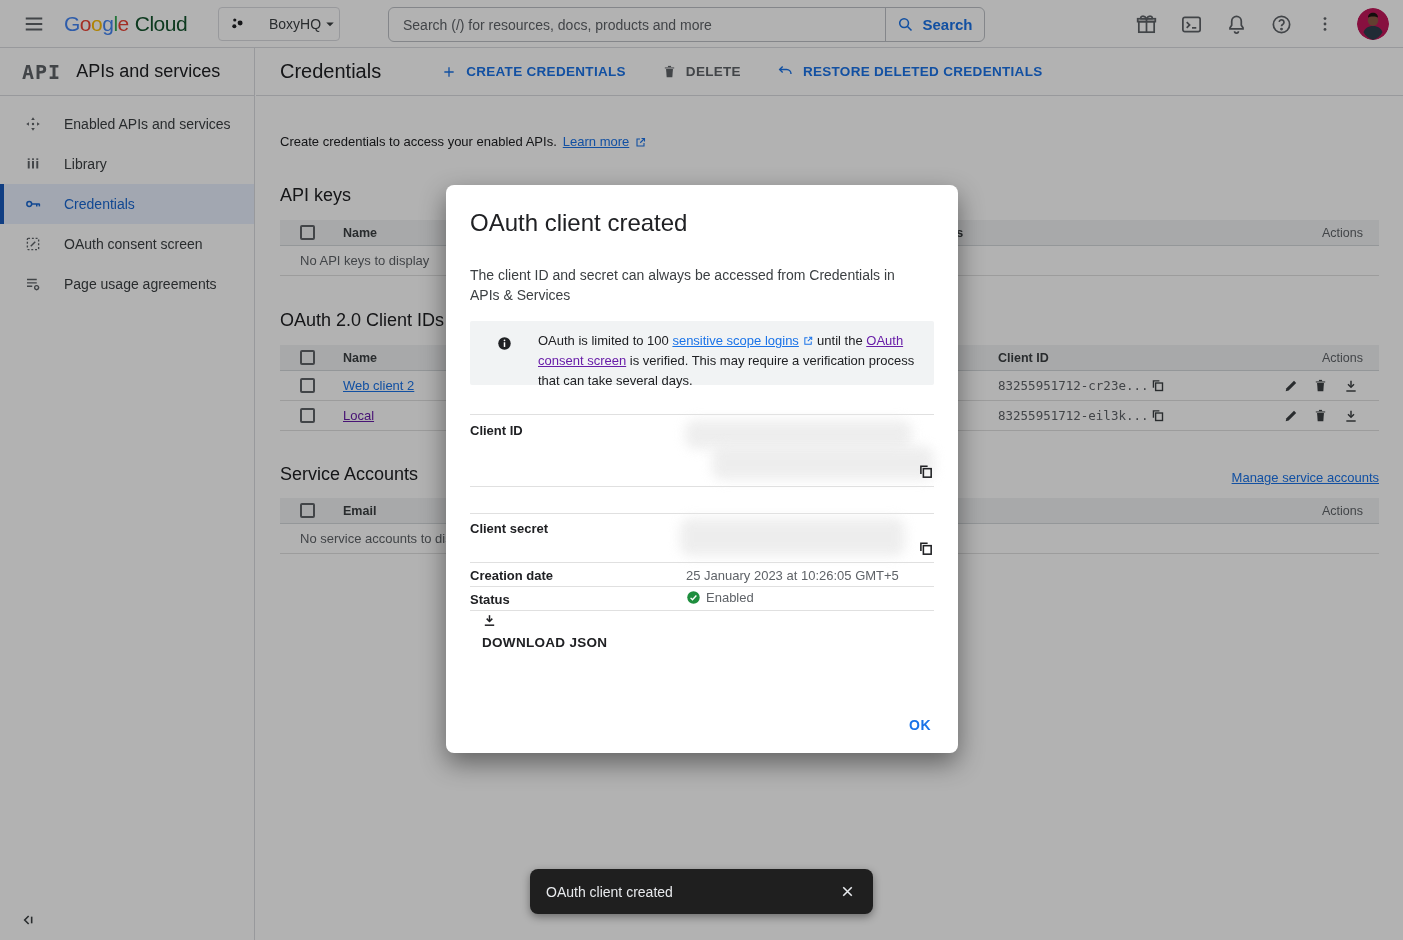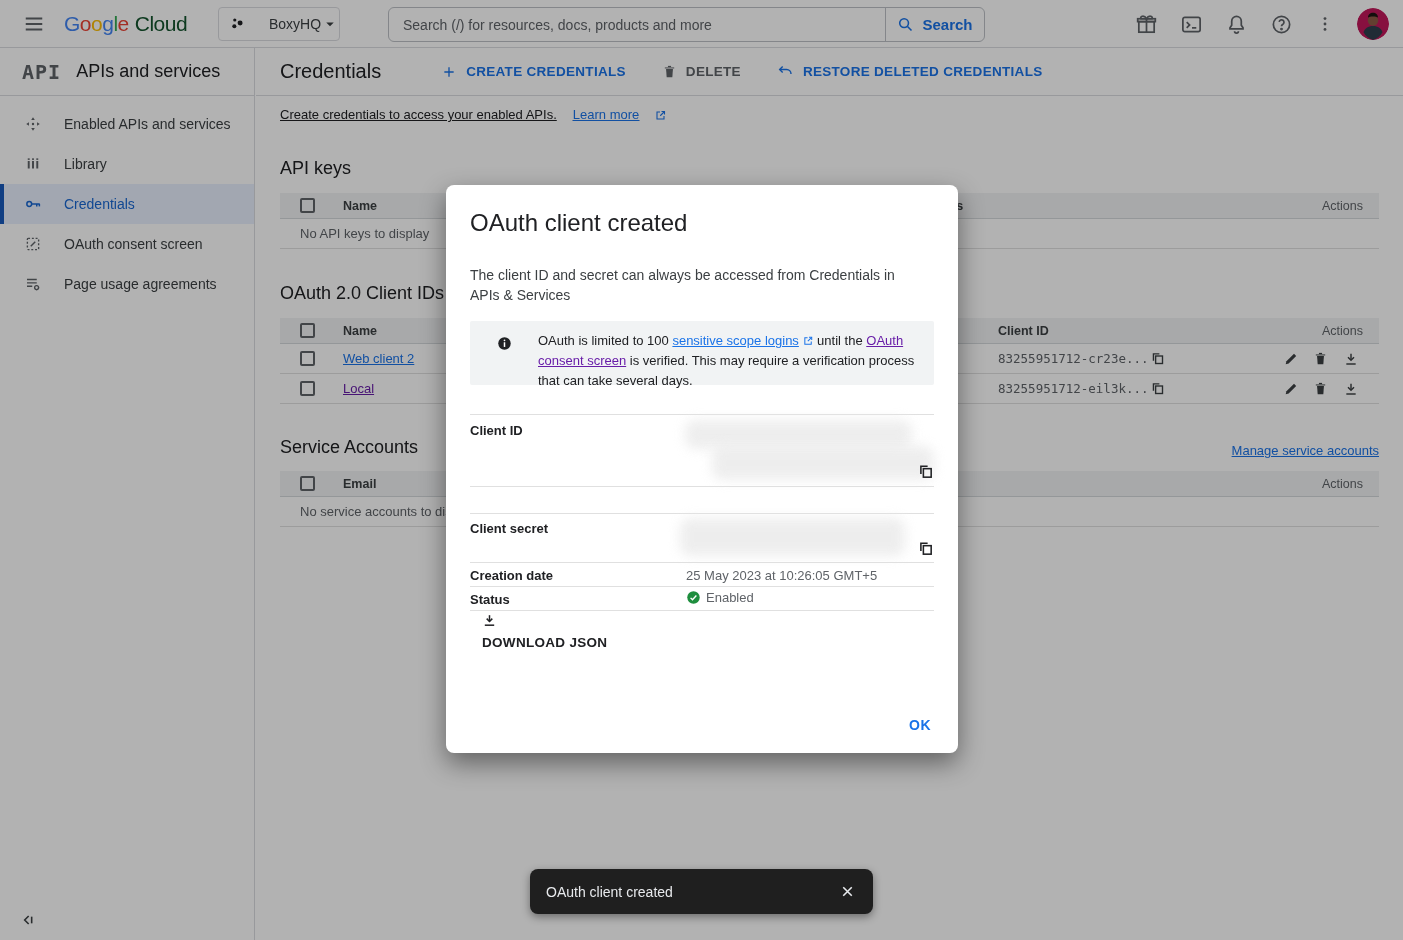--- a/index.html
+++ b/index.html
@@ -53,21 +53,21 @@
   .page-title { font-size:20px; font-weight:400; color:#202124; }
   .hbtn { display:flex; align-items:center; gap:9px; background:none; border:none; cursor:pointer;
     font-size:13.5px; font-weight:600; letter-spacing:.3px; font-family:"Liberation Sans",sans-serif; }
   .hbtn.blue { color:#1a73e8; }
   .hbtn.gray { color:#5f6368; cursor:default; }
   .create-btn { margin-left:60px; }
   .delete-btn { margin-left:36px; }
   .restore-btn { margin-left:36px; }
 
   .content { position:relative; padding:0 24px; }
-  .intro { margin-top:11px; font-size:13px; color:#202124; display:flex; align-items:center; gap:16px;text-decoration:underline; }
+  .intro { margin-top:38px; font-size:13px; color:#202124; display:flex; align-items:center; gap:6px; }
   a.blue-link { color:#1a73e8; text-decoration:underline; cursor:pointer; }
   a.purple-link { color:#681da8; text-decoration:underline; cursor:pointer; }
   .section-h { margin-top:36px; font-size:18px; font-weight:400; color:#202124; }
   .section-h.tight { margin-top:34px; }
   .sa-row { margin-top:33px; display:flex; align-items:flex-end; justify-content:space-between; }
   .manage-link { font-size:13px; }
 
   .thead { margin-top:14px; position:relative; display:flex; align-items:center; height:26px;
     background:#f1f3f4; border-bottom:1px solid #d5d8db; font-size:12.5px; font-weight:700; color:#3c4043; }
   .trow { position:relative; display:flex; align-items:center; height:30px;
@@ -518,21 +518,21 @@
           <svg width="17" height="17" viewBox="0 0 24 24" fill="none" stroke="currentColor" stroke-width="2.2">
               <rect x="9" y="8" width="11" height="12"></rect>
               <path d="M5.5 15.5v-11H15"></path>
             </svg>
         </span>
       </button>
     </div>
 
     <div class="frow row-creation">
       <span class="flabel" style="top:5px">Creation date</span>
-      <span class="fvalue" style="top:5px">25 May 2023 at 10:26:05 GMT+5</span>
+      <span class="fvalue" style="top:5px">25 January 2023 at 10:26:05 GMT+5</span>
     </div>
 
     <div class="frow row-status">
       <span class="flabel" style="top:5px">Status</span>
       <span class="fvalue" style="top:3px">
         <span class="status-check">
           <svg width="15" height="15" viewBox="0 0 24 24">
               <circle cx="12" cy="12" r="10" fill="#1e8e3e"></circle>
               <path d="M7.3 12.6l3.1 3.1 6.2-6.8" stroke="#fff" stroke-width="2.2" fill="none"></path>
             </svg>

